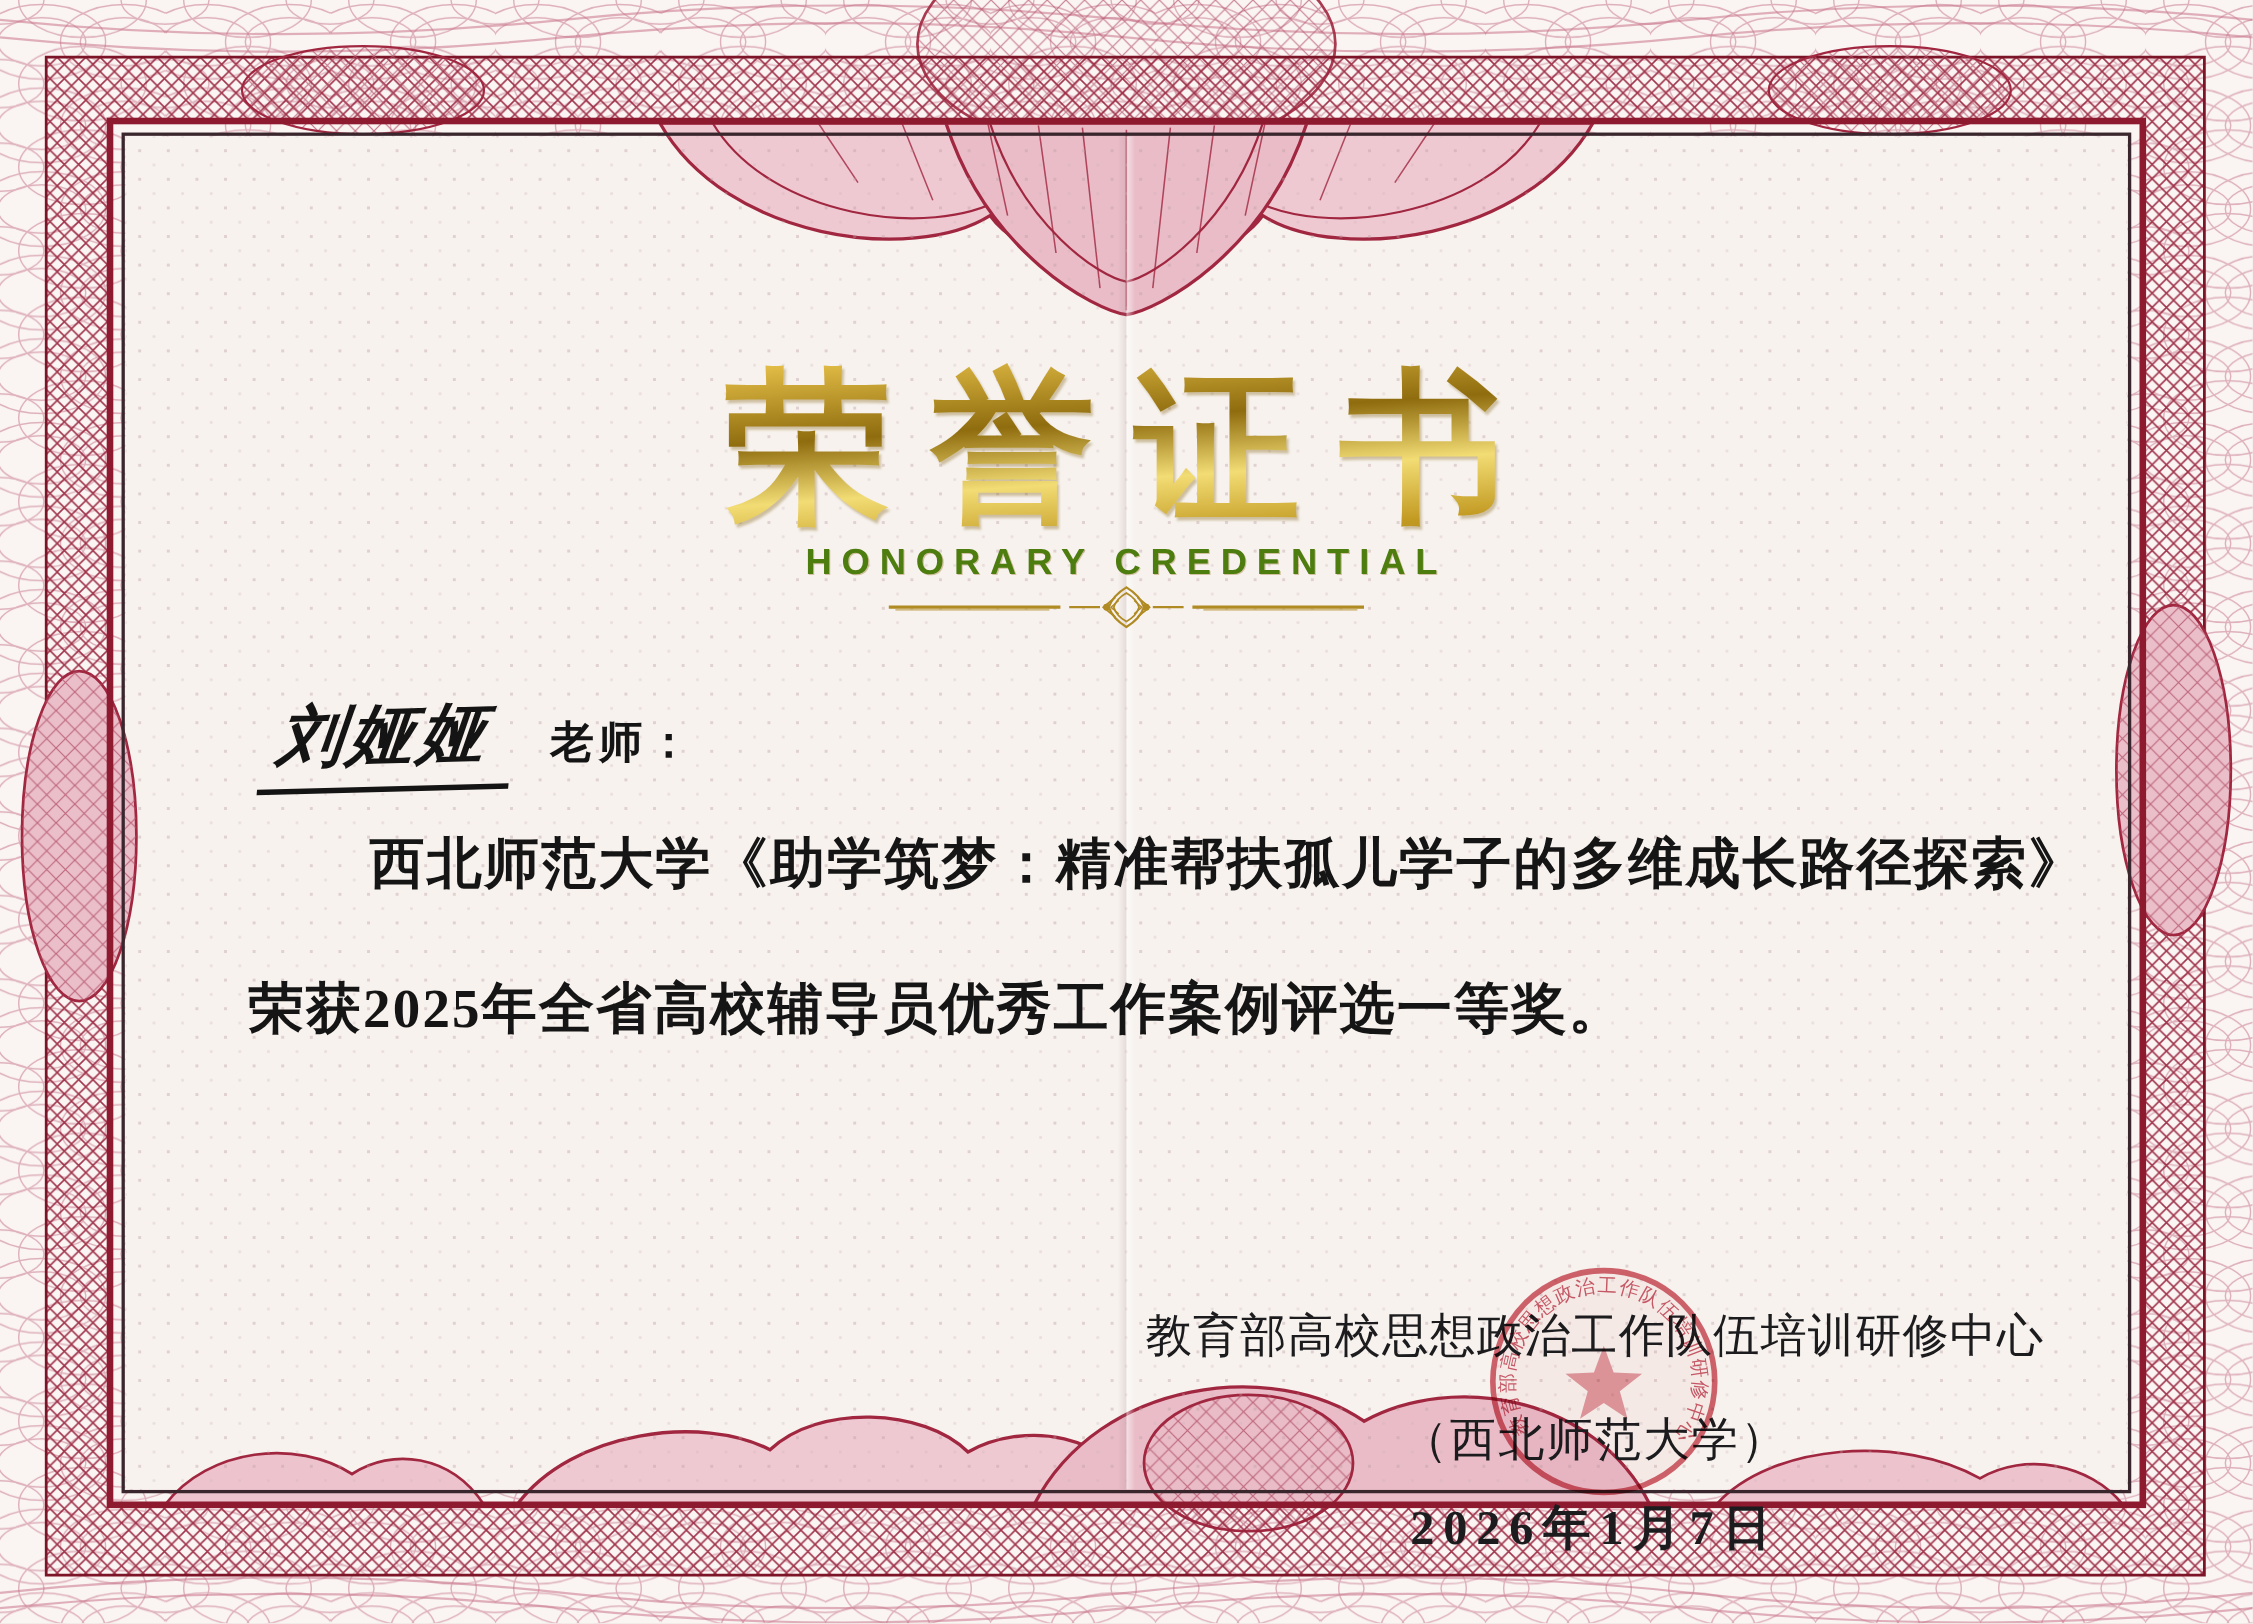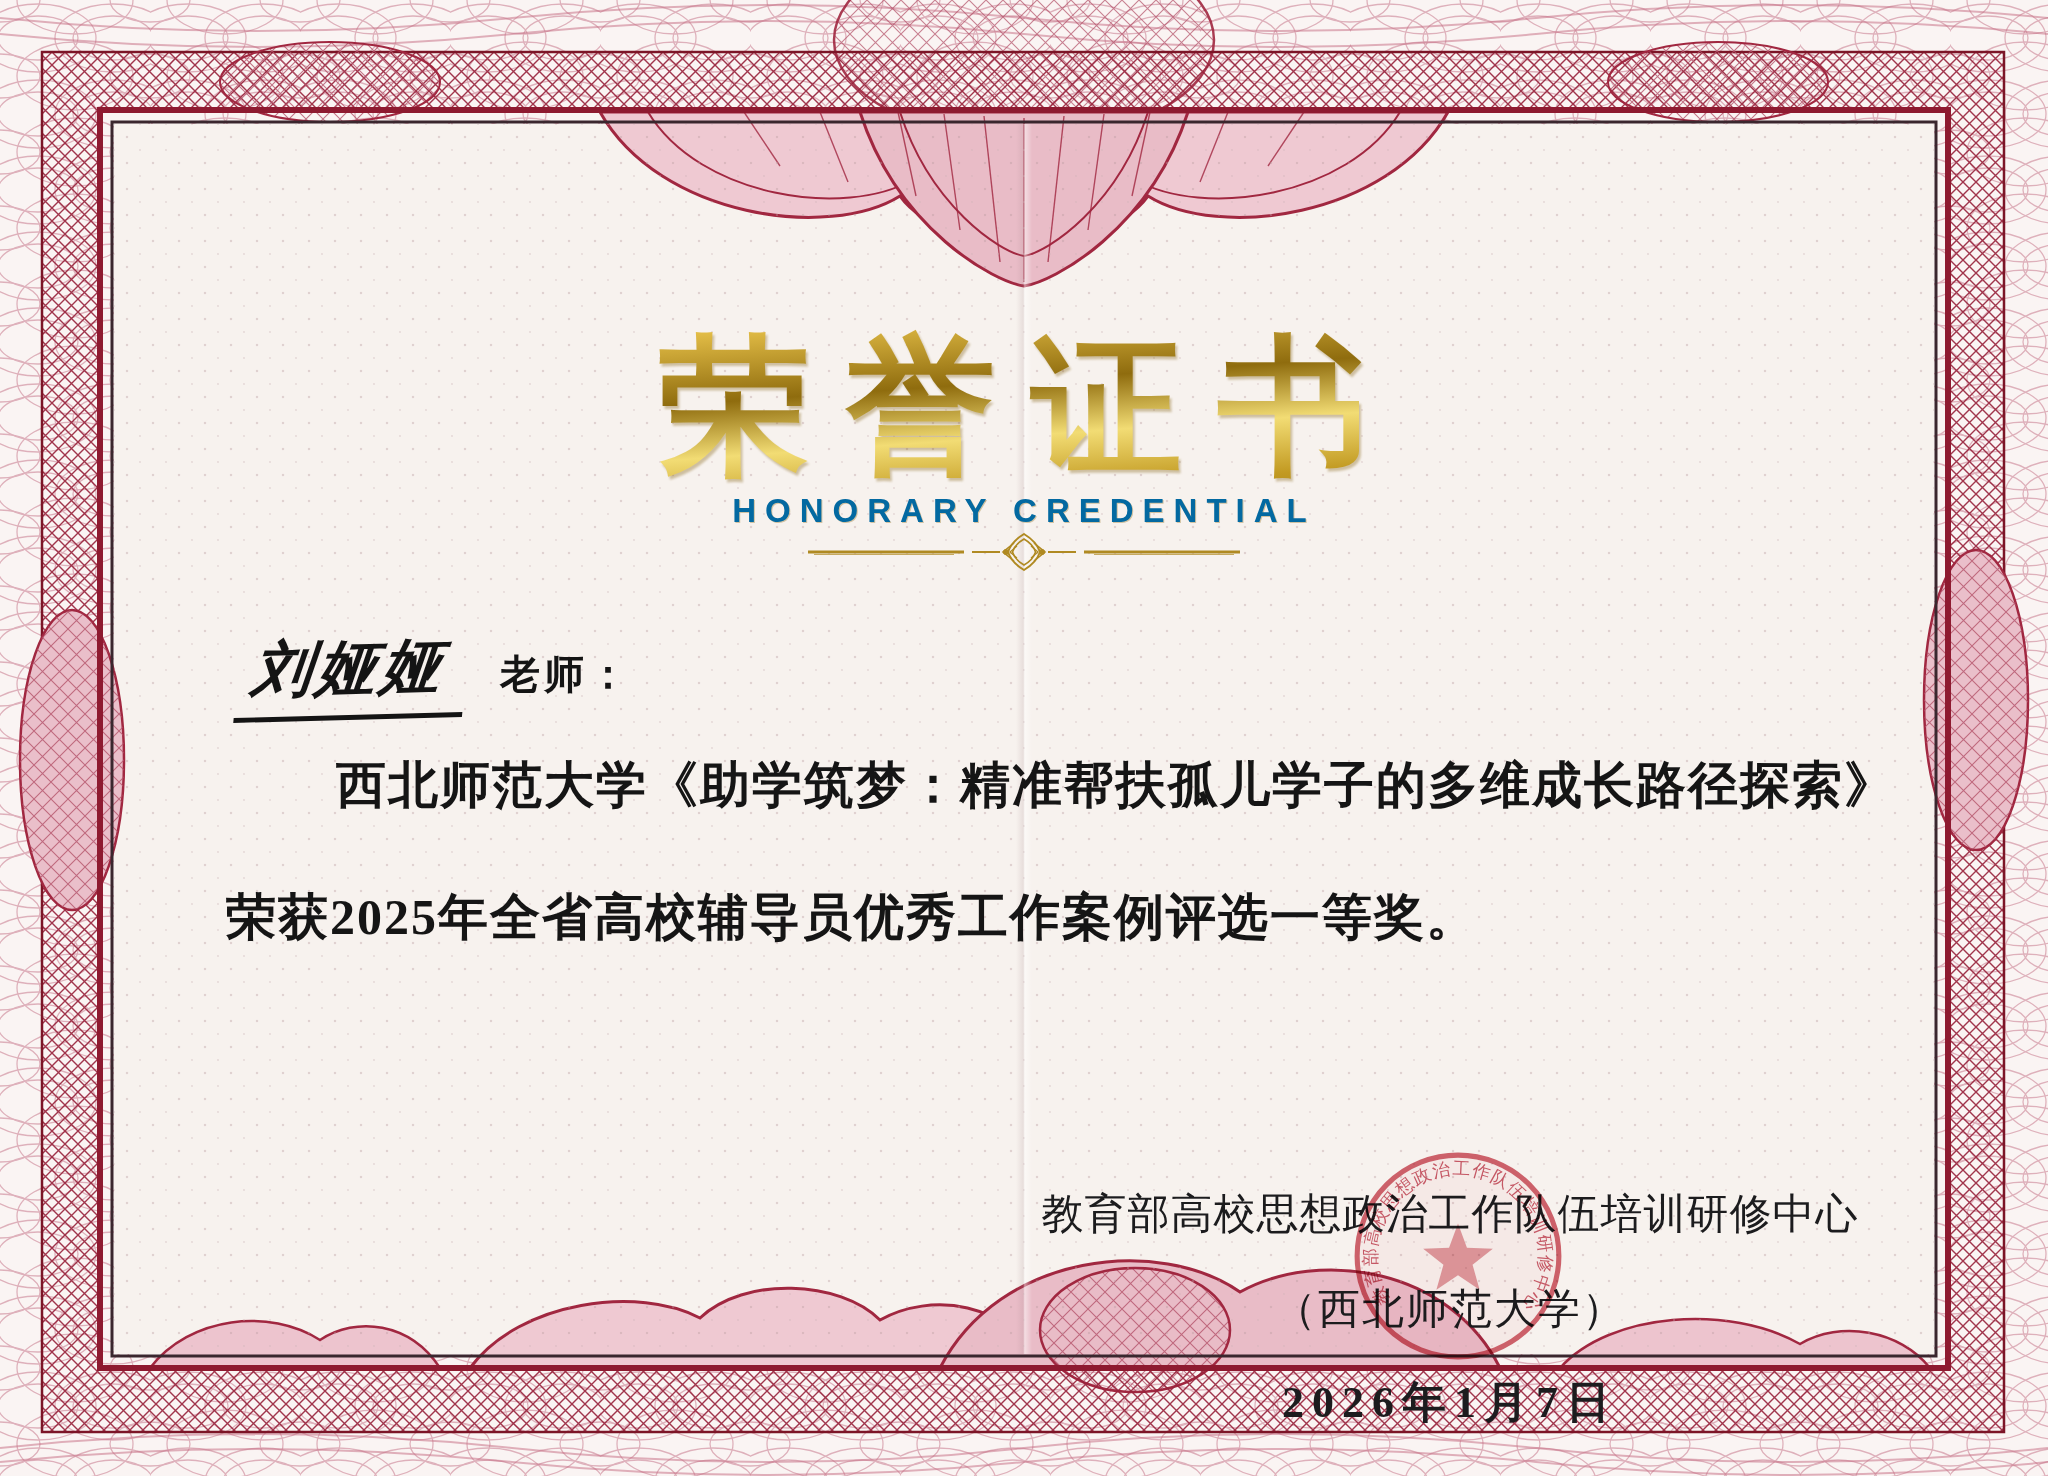--- a/index.html
+++ b/index.html
@@ -38,21 +38,21 @@
   #title{
     left:0;top:308px;width:2027px;text-align:center;
     font-size:150px;font-weight:bold;letter-spacing:36px;padding-left:36px;box-sizing:border-box;
     filter:drop-shadow(2px 3px 1px rgba(130,95,15,.35));
     white-space:nowrap;
   }
   #subtitle{
     left:0;top:492px;width:2048px;text-align:center;
     font-size:33px;font-weight:bold;letter-spacing:9px;
     font-family:"Liberation Sans","DejaVu Sans",sans-serif;
-    color:#0369a1;text-shadow:1px 1px 0 rgba(140,105,20,.35);
+    color:#4d7c0f;text-shadow:1px 1px 0 rgba(140,105,20,.35);
     white-space:nowrap;
   }
   #flourish{left:804px;top:530px;width:440px;height:44px;}
   #name-row{
     left:238px;top:628px;display:flex;align-items:baseline;color:#141414;
     white-space:nowrap;
   }
   #recipient-name{
     display:inline-block;font-size:60px;font-weight:bold;font-style:italic;
     transform:skewX(-7deg) rotate(-1.5deg);
@@ -65,21 +65,21 @@
     color:#151515;font-weight:bold;font-size:50px;letter-spacing:2px;white-space:nowrap;
   }
   #body-line1{left:336px;top:752px;}
   #body-line2{left:226px;top:884px;}
   #body-line3{left:336px;top:1016px;}
   #issuer-block{
     left:1020px;top:1186px;width:860px;text-align:center;color:#1c1c1e;
   }
   #issuer-org{font-size:42px;letter-spacing:1px;white-space:nowrap;}
   #issuer-sub{font-size:42px;margin-top:39px;letter-spacing:2px;}
-  #issue-date{font-size:44px;margin-top:36px;letter-spacing:8px;font-weight:600;}
+  #issue-date{font-size:44px;margin-top:23px;letter-spacing:8px;font-weight:600;}
   #seal{
     left:1350px;top:1148px;width:216px;height:216px;
     mix-blend-mode:multiply;opacity:.92;
   }
 </style>
 </head>
 <body>
 
 <div id="page">
 

